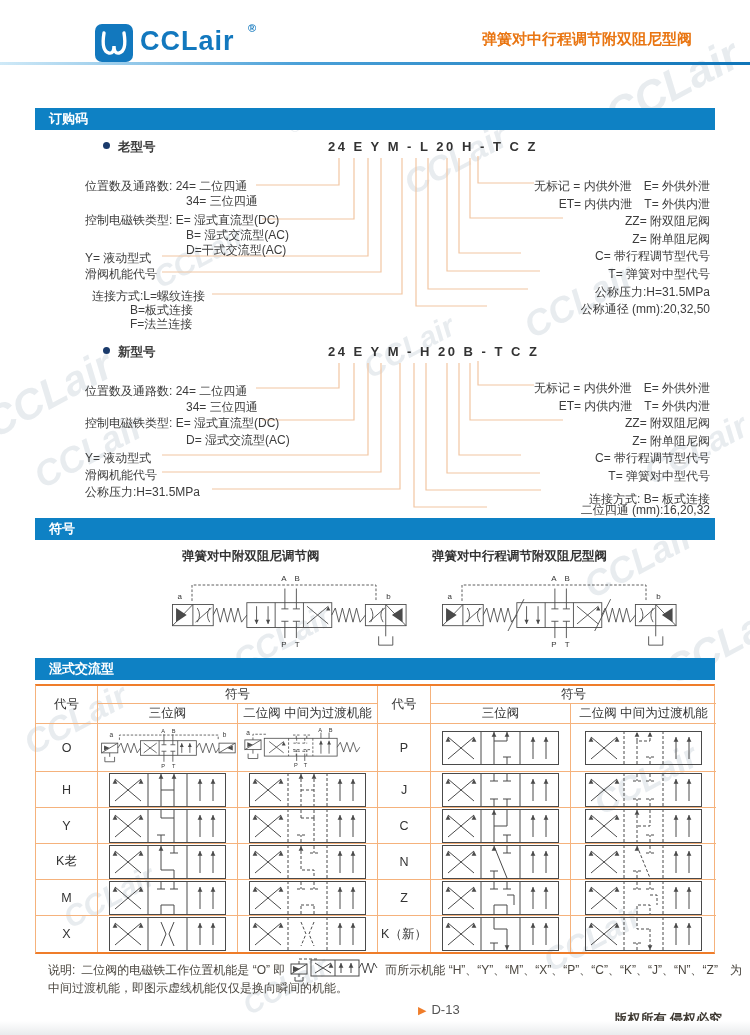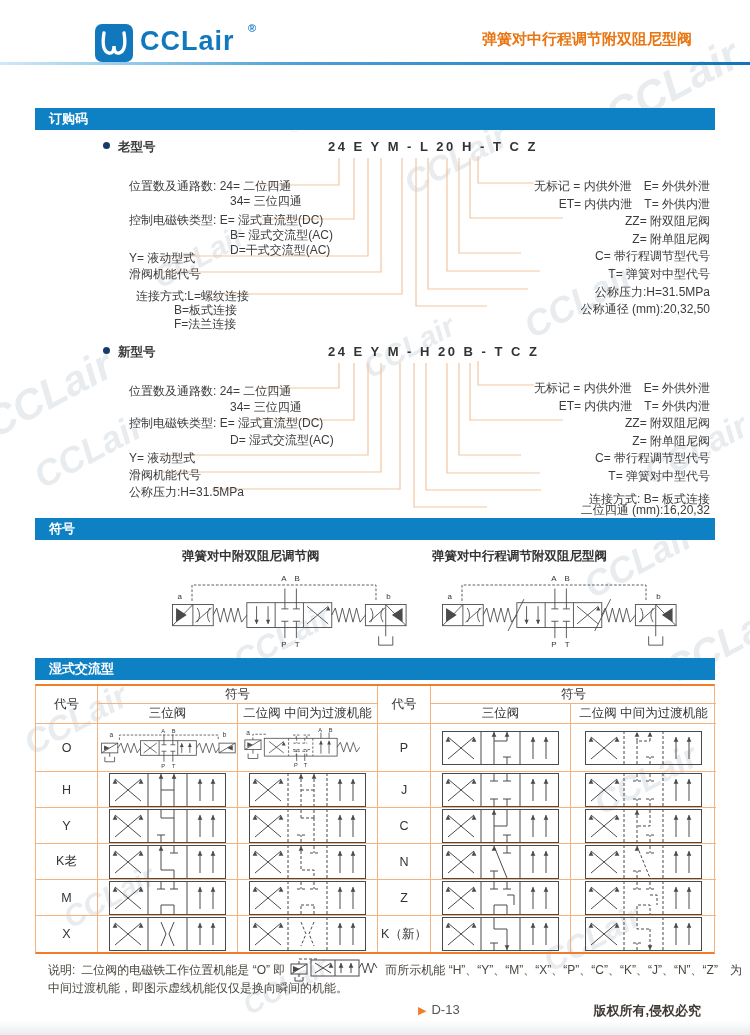--- a/index.html
+++ b/index.html
@@ -10,21 +10,21 @@
   .logo-box{position:absolute;left:95px;top:24px;width:38px;height:38px;background:#1278be;border-radius:7px;}
   .logo-text{position:absolute;left:140px;top:26px;font-size:27px;font-weight:bold;color:#1278be;letter-spacing:1px;}
   .logo-reg{position:absolute;left:248px;top:22px;font-size:11px;color:#1278be;font-weight:bold;}
   .tagline{position:absolute;right:58px;top:30px;font-size:15px;font-weight:bold;color:#e97511;}
   .head-rule{position:absolute;left:0;top:62px;width:750px;height:3px;
              background:linear-gradient(90deg,#cfe9f7,#4aa0d8 40%,#1075b8);}
   
   .bar{position:absolute;left:35px;width:680px;height:22px;background:#0e81c4;color:#ffffff;
        font-size:13px;font-weight:bold;line-height:22px;padding-left:14px;box-sizing:border-box;}
   
-  .lbl{position:absolute;font-size:12px;color:#3c3c3c;white-space:nowrap;margin-left:44px;}
+  .lbl{position:absolute;font-size:12px;color:#3c3c3c;white-space:nowrap;}
   .rlbl{position:absolute;font-size:12px;color:#3c3c3c;white-space:nowrap;right:40px;text-align:right;}
   .code{position:absolute;font-size:13px;color:#333;letter-spacing:2.5px;font-weight:bold;white-space:nowrap;}
   .bullet{display:inline-block;width:7px;height:7px;border-radius:50%;background:#1a3a6b;margin-right:8px;vertical-align:2px;}
   .model-lab{position:absolute;font-size:12.5px;color:#3c3c3c;font-weight:bold;}
   
   .sym-title{position:absolute;font-size:12.5px;color:#333;font-weight:bold;white-space:nowrap;}
   
   .spool-table{position:absolute;left:35px;top:684px;width:680px;display:grid;
       grid-template-columns:62px 140px 140px 53px 140px 145px;
       grid-template-rows:18px 20px 48px 36px 36px 36px 36px 36px;
@@ -33,21 +33,21 @@
   .spool-table>div{display:flex;align-items:center;justify-content:center;
       border-right:1px solid #f5b27c;border-bottom:1px solid #f5b27c;box-sizing:border-box;overflow:hidden;}
   .spool-table>div.lastcol{border-right:none;}
   .spool-table>div.lastrow{border-bottom:none;}
   .th{font-size:12.5px;color:#333;}
   .codecell{font-size:12.5px;color:#333;}
   
   .note{position:absolute;left:48px;font-size:12px;color:#4a463f;white-space:nowrap;}
   .pagemark{position:absolute;font-size:13px;color:#555;}
   .pagemark .tri{color:#ef7d2a;font-size:11px;margin-right:5px;}
-  .copyright{position:absolute;right:49px;font-size:13px;font-weight:bold;color:#3f3a33;}
+  .copyright{position:absolute;right:28px;font-size:13px;font-weight:bold;color:#3f3a33;margin-top:8px;}
   .wm{position:absolute;color:#c9d2da;opacity:.42;font-weight:bold;font-style:italic;
       transform:rotate(-28deg);white-space:nowrap;pointer-events:none;}
   .bottom-strip{position:absolute;left:0;bottom:0;width:750px;height:14px;
       background:linear-gradient(180deg,#ffffff,#e9ebed);}
   svg{display:block;}
   text{font-family:"Liberation Sans","DejaVu Sans",sans-serif;}
 </style>
 </head>
 <body>
 

